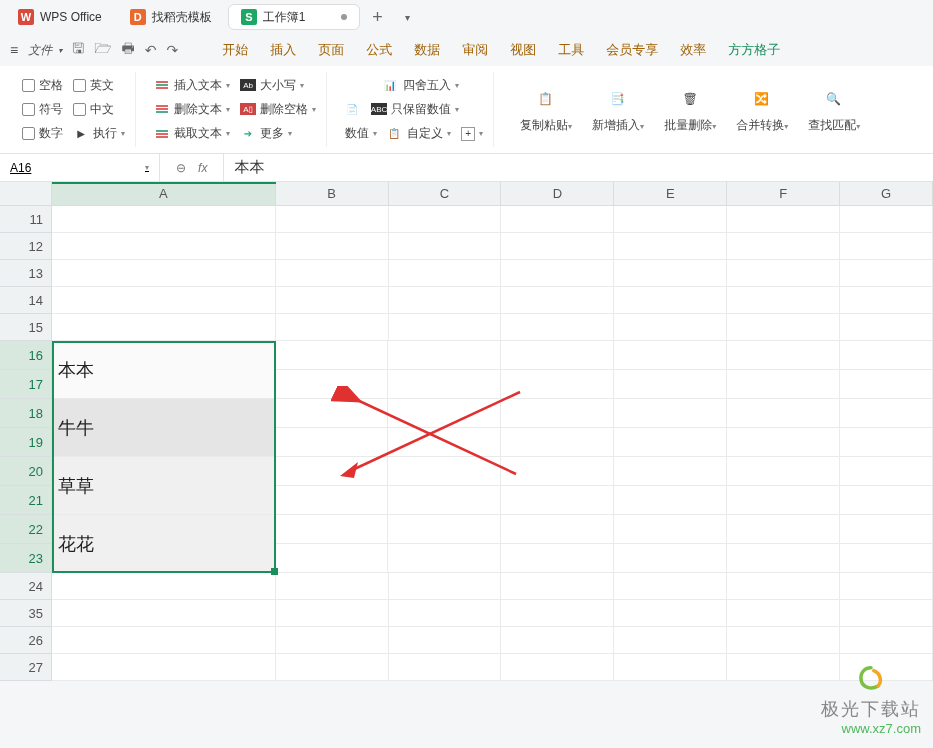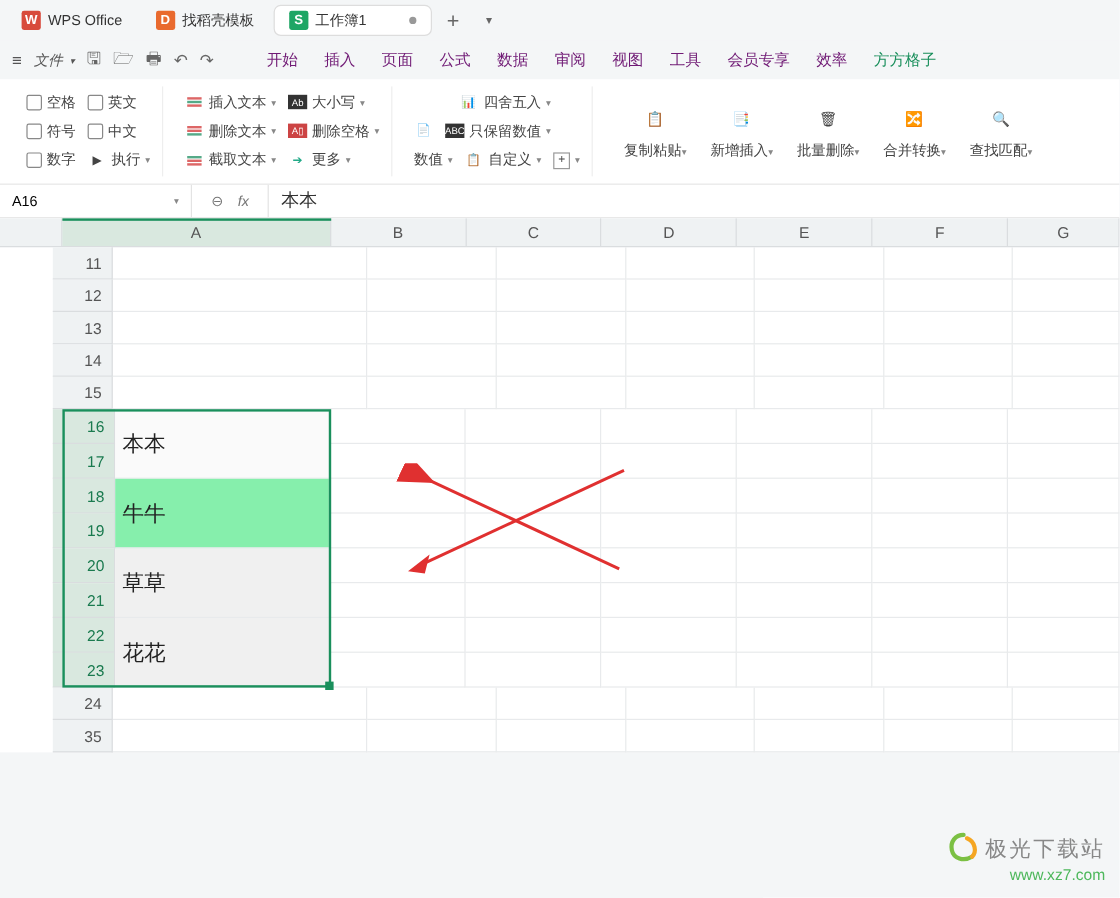--- a/index.html
+++ b/index.html
@@ -16,21 +16,21 @@
 .tab .dot { width: 6px; height: 6px; border-radius: 50%; background: #999; margin-left: 30px; }
 .tab-add { width: 26px; height: 26px; display: flex; align-items: center; justify-content: center; font-size: 18px; color: #666; }
 
 
 .menubar { height: 32px; display: flex; align-items: center; padding: 0 10px; gap: 14px; background: #f4f6f7; }
 .menu-left { display: flex; align-items: center; gap: 10px; color: #555; }
 .menu-left .m { display: flex; align-items: center; gap: 4px; font-style: italic; }
 .menu-left .bars { font-size: 14px; }
 .menu-left .ic { font-size: 14px; color: #666; }
 .menu-tabs { display: flex; gap: 22px; margin-left: 30px; }
-.menu-tabs span { color: #701a75; font-size: 13px; }
+.menu-tabs span { color: #a16207; font-size: 13px; }
 .menu-tabs span.active { color: #1a8f5c; font-weight: 500; }
 
 
 .ribbon { background: #fff; border-bottom: 1px solid #e3e3e3; display: flex; height: 88px; padding: 6px 12px; gap: 8px; }
 .rgroup { display: flex; flex-direction: column; gap: 6px; padding: 4px 10px; border-right: 1px solid #eee; justify-content: center; }
 .rgroup:last-child { border-right: none; }
 .rrow { display: flex; align-items: center; gap: 10px; height: 20px; }
 .chk { display: flex; align-items: center; gap: 4px; color: #444; font-size: 12px; }
 .chk .box { width: 13px; height: 13px; border: 1px solid #888; border-radius: 2px; }
 .rbtn { display: flex; align-items: center; gap: 4px; color: #444; font-size: 12px; white-space: nowrap; }
@@ -39,50 +39,50 @@
 .ic-col { display: inline-flex; flex-direction: column; gap: 1px; }
 .ic-col .bar { width: 12px; height: 2px; background: #d66; }
 .ic-col .bar.b { background: #5a8; }
 .ic-ab { width: 16px; height: 12px; background: #333; color: white; font-size: 8px; display: flex; align-items: center; justify-content: center; }
 .vbtn { display: flex; flex-direction: column; align-items: center; gap: 4px; padding: 4px 8px; color: #444; font-size: 12px; }
 .vbtn .vic { width: 28px; height: 28px; display: flex; align-items: center; justify-content: center; }
 .vbtn .dd { font-size: 8px; color: #888; }
 
 
 .fbar { height: 28px; display: flex; align-items: center; background: #fff; border-bottom: 1px solid #e3e3e3; }
-.namebox { width: 160px; height: 100%; display: flex; align-items: center; border-right: 1px solid #e3e3e3; padding: 0 10px; justify-content: space-between; }
+.namebox { width: 160px; height: 100%; display: flex; align-items: center; border-right: 1px solid #e3e3e3; padding: 0 10px; justify-content: space-between; text-decoration: underline; }
 .namebox .dd { font-size: 8px; color: #888; }
 .ftools { display: flex; align-items: center; gap: 12px; padding: 0 16px; border-right: 1px solid #e3e3e3; height: 100%; color: #777; }
 .fx { font-style: italic; font-size: 12px; }
 .finput { padding: 0 10px; font-size: 15px; color: #333; }
 
 
 .grid { position: relative; background: #fff; }
 .colhdrs { display: flex; height: 24px; background: #eff2f3; border-bottom: 1px solid #dadddf; }
 .corner { width: 52px; border-right: 1px solid #dadddf; }
 .ch { display: flex; align-items: center; justify-content: center; border-right: 1px solid #dadddf; color: #555; font-size: 13px; }
 .ch.sel { background: #d9e8df; }
 .rows { position: relative; }
-.row { display: flex; height: 27px; margin-left: 44px; }
+.row { display: flex; height: 27px; }
 .row.merge { height: 58px; }
 .rh { width: 52px; background: #eff2f3; border-right: 1px solid #dadddf; border-bottom: 1px solid #dadddf; display: flex; align-items: center; justify-content: flex-end; padding-right: 8px; color: #555; font-size: 13px; }
 .rh.sel { background: #d9e8df; color: #1a7a4f; }
 .cell { border-right: 1px solid #e8eaec; border-bottom: 1px solid #e8eaec; display: flex; align-items: center; padding: 0 6px; font-size: 18px; color: #222; font-family: "SimSun", serif; }
 
 
 .selbox { position: absolute; border: 2px solid #1a8f5c; pointer-events: none; }
 .selbox .handle { position: absolute; bottom: -4px; right: -4px; width: 7px; height: 7px; background: #1a8f5c; }
 .topborder { position: absolute; height: 2px; background: #1a8f5c; top: 0; }
 
 
 .arrow { position: absolute; pointer-events: none; }
 
 
 .wm { position: absolute; bottom: 12px; right: 12px; text-align: right; }
-.wm .logo { display: flex; align-items: center; gap: 4px; justify-content: flex-end; }
+.wm .logo { display: flex; align-items: center; gap: 4px; justify-content: flex-end; flex-direction: column; }
 .wm .swirl { width: 28px; height: 28px; }
 .wm .txt { font-size: 18px; color: #888; letter-spacing: 2px; }
 .wm .url { font-size: 13px; color: #4eb85c; }
 </style>
 </head>
 <body>
 
 <div class="titlebar">
   <div class="tab">
     <span class="icon red">W</span>
@@ -386,21 +386,21 @@
       <div style="display:flex;flex-direction:column;">
           <div class="cell" style="width:93px;height:29px;"></div>
           <div class="cell" style="width:93px;height:29px;"></div>
         </div>
     </div>
     <div class="row merge">
       <div style="display:flex;flex-direction:column;">
         <div class="rh sel" style="height:29px;">18</div>
         <div class="rh sel" style="height:29px;">19</div>
       </div>
-      <div class="cell" style="width:224px;background:#86efac;">牛牛</div>
+      <div class="cell" style="width:224px;background:#e5e5e5;">牛牛</div>
       <div style="display:flex;flex-direction:column;">
           <div class="cell" style="width:113px;height:29px;"></div>
           <div class="cell" style="width:113px;height:29px;"></div>
         </div>
       <div style="display:flex;flex-direction:column;">
           <div class="cell" style="width:113px;height:29px;"></div>
           <div class="cell" style="width:113px;height:29px;"></div>
         </div>
       <div style="display:flex;flex-direction:column;">
           <div class="cell" style="width:113px;height:29px;"></div>
@@ -486,20 +486,40 @@
         <div class="cell" style="width:224px;"></div>
         <div class="cell" style="width:113px;"></div>
         <div class="cell" style="width:113px;"></div>
         <div class="cell" style="width:113px;"></div>
         <div class="cell" style="width:113px;"></div>
         <div class="cell" style="width:113px;"></div>
         <div class="cell" style="width:93px;"></div>
       </div>
     <div class="row">
         <div class="rh">35</div>
+        <div class="cell" style="width:224px;"></div>
+        <div class="cell" style="width:113px;"></div>
+        <div class="cell" style="width:113px;"></div>
+        <div class="cell" style="width:113px;"></div>
+        <div class="cell" style="width:113px;"></div>
+        <div class="cell" style="width:113px;"></div>
+        <div class="cell" style="width:93px;"></div>
+      </div>
+    <div class="row">
+        <div class="rh">26</div>
+        <div class="cell" style="width:224px;"></div>
+        <div class="cell" style="width:113px;"></div>
+        <div class="cell" style="width:113px;"></div>
+        <div class="cell" style="width:113px;"></div>
+        <div class="cell" style="width:113px;"></div>
+        <div class="cell" style="width:113px;"></div>
+        <div class="cell" style="width:93px;"></div>
+      </div>
+    <div class="row">
+        <div class="rh">27</div>
         <div class="cell" style="width:224px;"></div>
         <div class="cell" style="width:113px;"></div>
         <div class="cell" style="width:113px;"></div>
         <div class="cell" style="width:113px;"></div>
         <div class="cell" style="width:113px;"></div>
         <div class="cell" style="width:113px;"></div>
         <div class="cell" style="width:93px;"></div>
       </div>
 
     <div class="selbox" style="left:52px; top:135px; width:224px; height:232px;">

